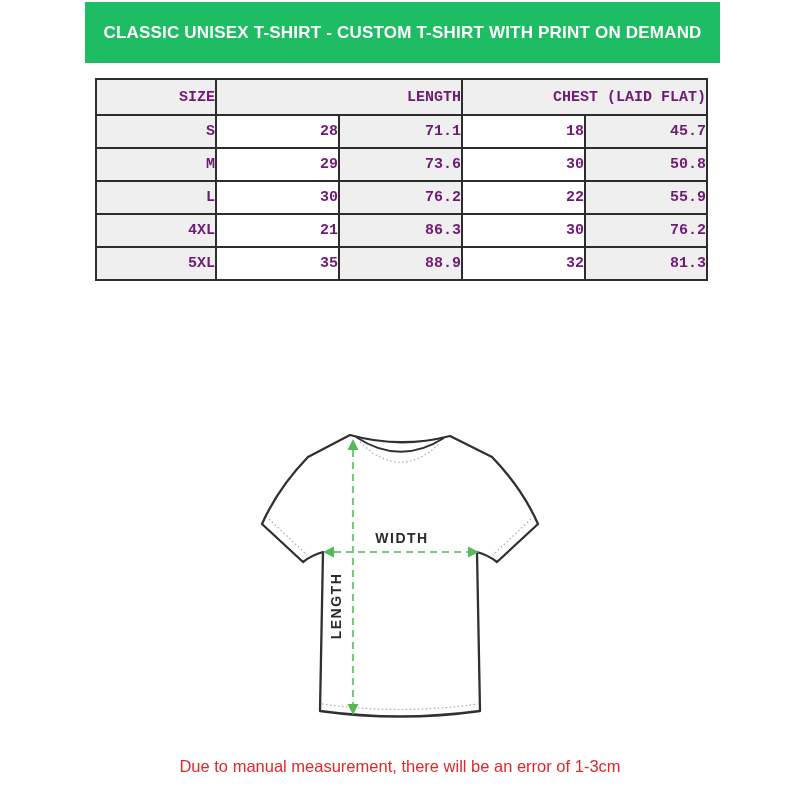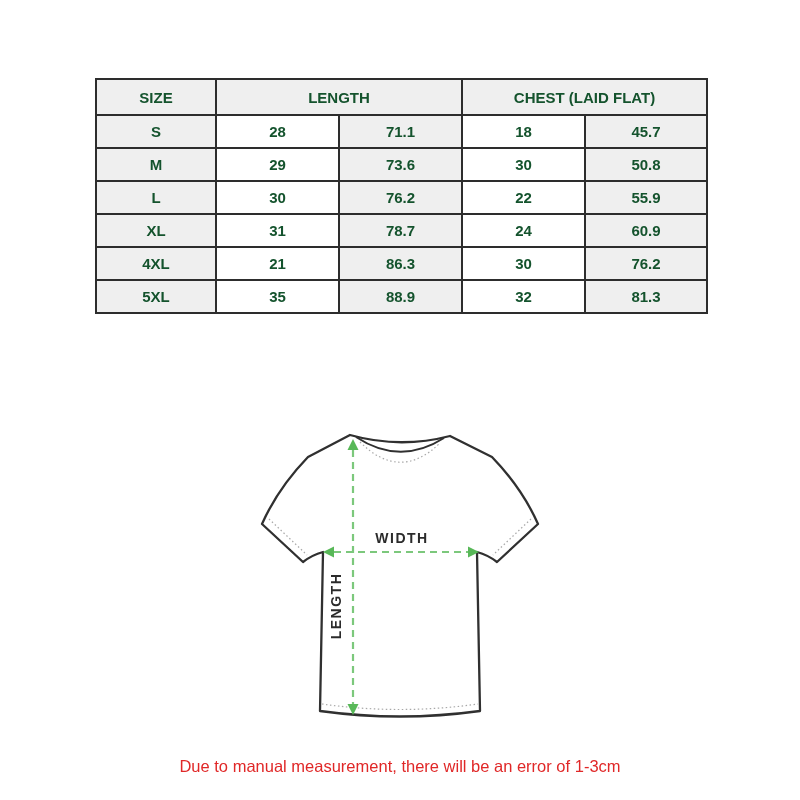--- a/index.html
+++ b/index.html
@@ -18,22 +18,22 @@
     color:#ffffff; font-weight:700; font-size:17px; letter-spacing:.2px;
     white-space:nowrap;
   }
   
   table.size-table {
     position:absolute; left:95px; top:78px; width:611px;
     border-collapse:collapse; table-layout:fixed;
     border:2px solid #2d2d2d;
   }
   .size-table th, .size-table td {
-    border:2px solid #2d2d2d; text-align:center; vertical-align:middle;
-    font-weight:700; color:#14532d; font-size:15px; padding:0;
+    border:2px solid #2d2d2d; text-align:right; vertical-align:middle;
+    font-weight:700; color:#701a75; font-size:15px; padding:0;font-family:Liberation Mono, monospace;
   }
   .size-table th { height:36px; background:#efefef; }
   .size-table td { height:33px; }
   .size-table td.shade { background:#efefef; }
   .size-table td.plain { background:#ffffff; }
   .size-table td.sub { border-left:1px solid #4d4d4d; }
   
   .diagram { position:absolute; left:210px; top:424px; width:380px; height:312px; }
   .dim-label {
     font-family:"Liberation Sans","DejaVu Sans",sans-serif;
@@ -43,20 +43,23 @@
   .note {
     position:absolute; left:0; top:757px; width:800px; text-align:center;
     color:#e02828; font-weight:400; font-size:16.5px;
   }
 </style>
 </head>
 <body>
 
 <div class="page">
 
+  <header class="banner">
+    <span>CLASSIC UNISEX T-SHIRT - CUSTOM T-SHIRT WITH PRINT ON DEMAND</span>
+  </header>
 
   <table class="size-table">
     <colgroup>
       <col style="width:120px">
         <col style="width:123px">
         <col style="width:123px">
       <col style="width:123px">
         <col style="width:122px">
     </colgroup>
     <thead>
@@ -80,27 +83,20 @@
         <td class="shade sub">73.6</td>
         <td class="plain">30</td>
         <td class="shade sub">50.8</td>
       </tr>
       <tr>
         <td class="shade">L</td>
         <td class="plain">30</td>
         <td class="shade sub">76.2</td>
         <td class="plain">22</td>
         <td class="shade sub">55.9</td>
-      </tr>
-      <tr>
-        <td class="shade">XL</td>
-        <td class="plain">31</td>
-        <td class="shade sub">78.7</td>
-        <td class="plain">24</td>
-        <td class="shade sub">60.9</td>
       </tr>
       <tr>
         <td class="shade">4XL</td>
         <td class="plain">21</td>
         <td class="shade sub">86.3</td>
         <td class="plain">30</td>
         <td class="shade sub">76.2</td>
       </tr>
       <tr>
         <td class="shade">5XL</td>

